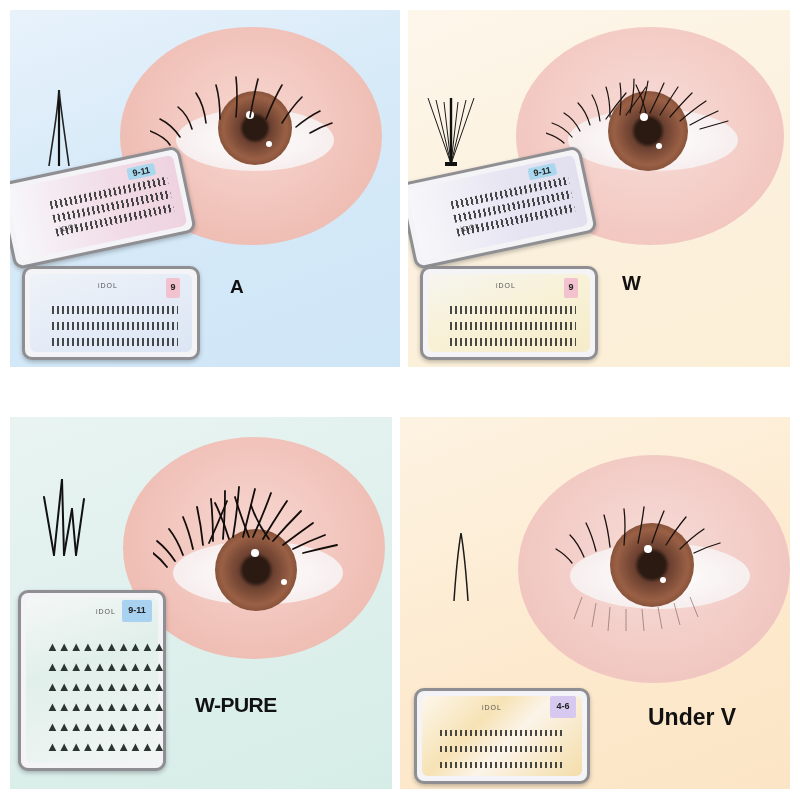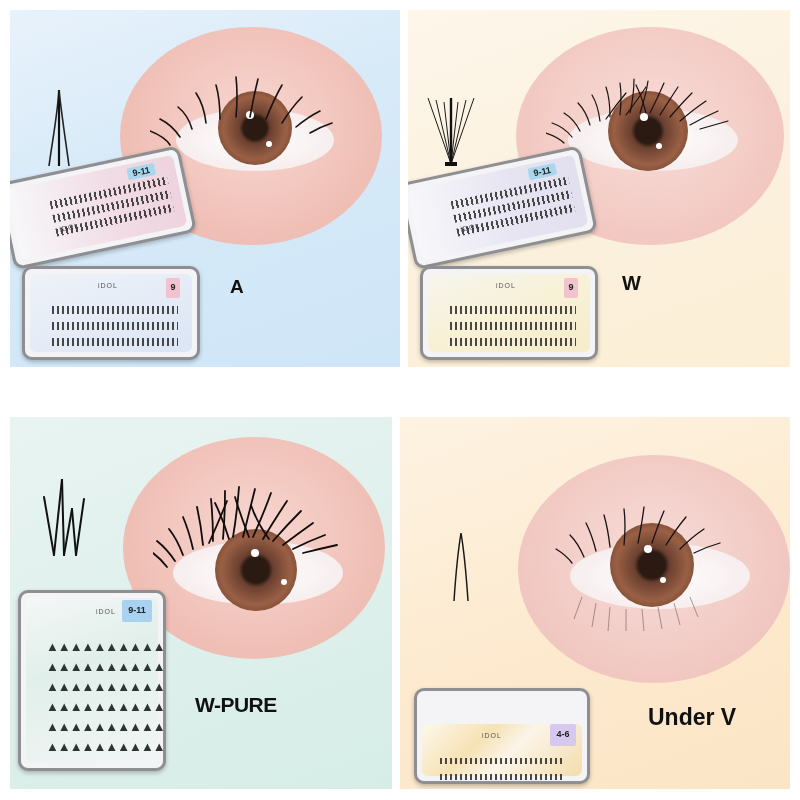--- a/index.html
+++ b/index.html
@@ -235,21 +235,21 @@
           <path d="M74 116 L74 138"></path>
         <path d="M90 116 L92 138"></path>
           <path d="M106 114 L110 136"></path>
           <path d="M122 110 L128 132"></path>
           <path d="M138 104 L146 124"></path>
       </g>
     </svg>
   </div>
 
   <div class="tray" style="left:14px;top:271px;width:170px;height:90px;">
-    <div class="tray-inner" style="background:linear-gradient(135deg,#fdf7ec 0%,#f6e2b4 35%,#fbf4e8 55%,#f4ddaa 100%);margin-top:28px;">
+    <div class="tray-inner" style="background:linear-gradient(135deg,#fdf7ec 0%,#f6e2b4 35%,#fbf4e8 55%,#f4ddaa 100%);">
       <div class="brand" style="left:60px;top:8px;">iDOL</div>
       <div class="size-tag" style="right:6px;top:0px;width:26px;height:22px;background:#d6c8ee;line-height:20px;">4-6</div>
       <div class="lash-row" style="left:18px;top:34px;width:124px;height:6px;"></div>
       <div class="lash-row" style="left:18px;top:50px;width:124px;height:6px;"></div>
       <div class="lash-row" style="left:18px;top:66px;width:124px;height:6px;"></div>
     </div>
   </div>
 
   <div class="label" style="left:248px;top:287px;font-size:23px;">Under V</div>
 </div>

